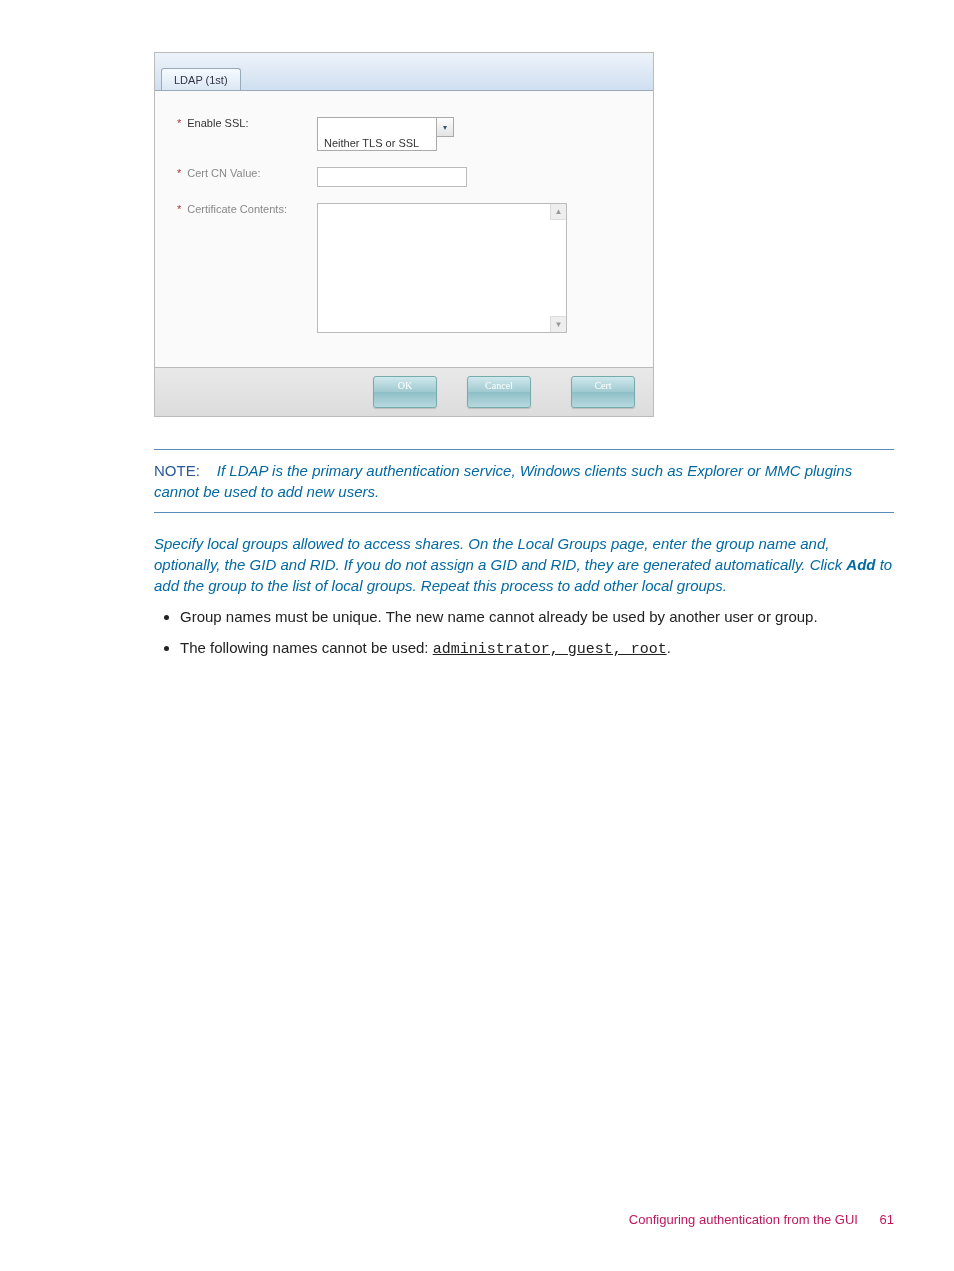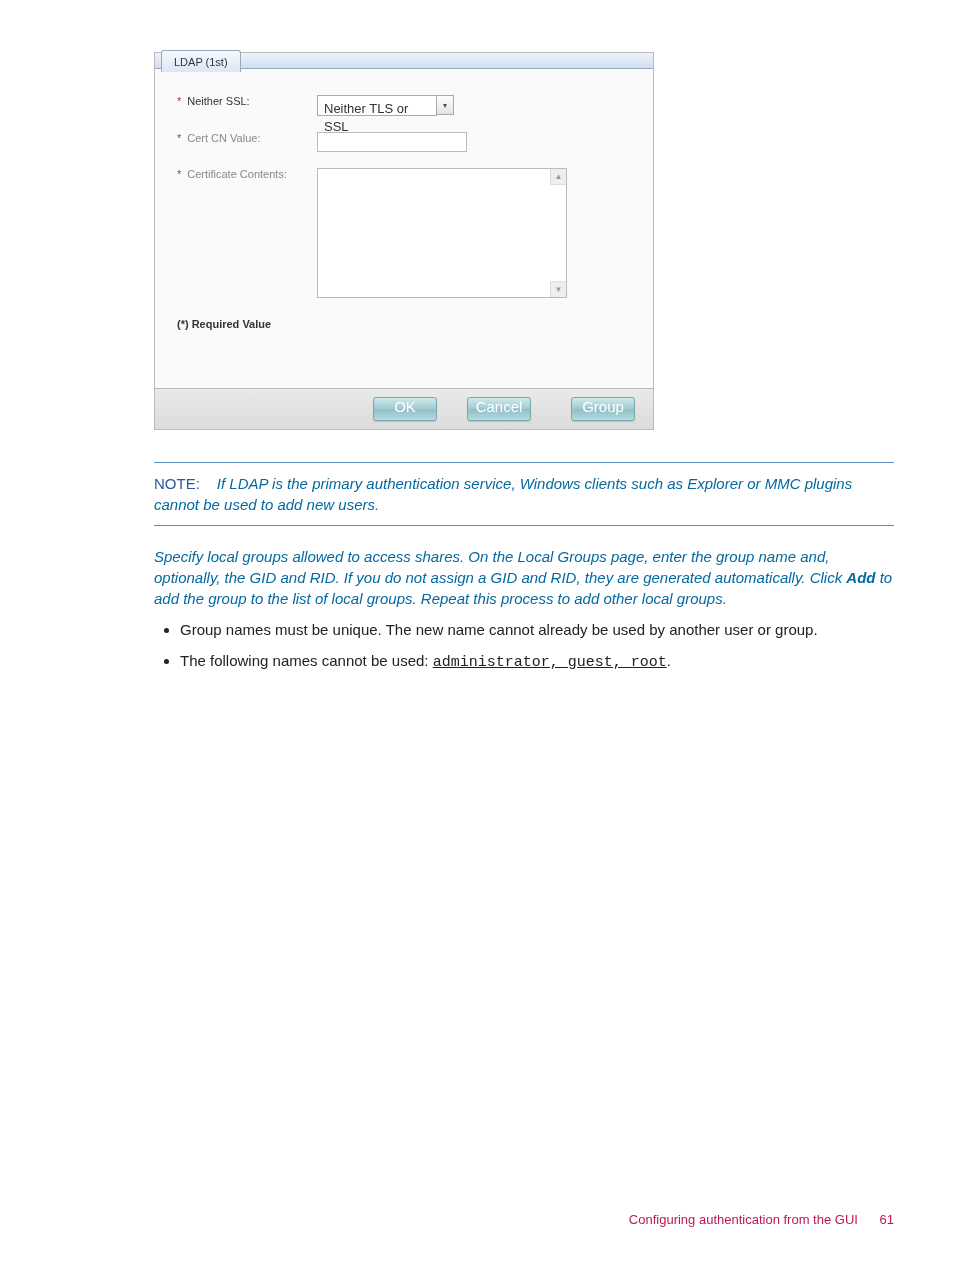--- a/index.html
+++ b/index.html
@@ -16,25 +16,25 @@
     padding: 52px 60px 40px 154px;
     position: relative;
   }
   .dialog {
     width: 500px;
     border: 1px solid #bbb;
     background: #f3f3f3;
     margin-bottom: 32px;
   }
   .tabbar {
-    height: 16px;
+    height: 38px;
     background: linear-gradient(#eef3fa, #cfdff0);
     border-bottom: 1px solid #9ab;
     display: flex;
-    align-items: center;
+    align-items: flex-end;
   }
   .tab {
     font-size: 11px;
     color: #334;
     padding: 5px 12px 4px;
     background: linear-gradient(#f6faff, #dbe7f4);
     border: 1px solid #9ab;
     border-bottom: none;
     margin-left: 6px;
     border-radius: 3px 3px 0 0;
@@ -58,23 +58,23 @@
   .lbl.dark { color: #333; font-weight: 500; }
   .req { color: #b33; margin-right: 6px; font-size: 11px; }
   .select-wrap {
     display: flex;
   }
   .select-box {
     width: 120px;
     height: 21px;
     border: 1px solid #aaa;
     background: #fff;
-    font-size: 13px;
+    font-size: 11px;
     color: #333;
-    padding: 4px 6px;
+    padding: 16px 6px;
     line-height: 18px;
   }
   .select-btn {
     width: 18px;
     height: 20px;
     border: 1px solid #aaa;
     background: linear-gradient(#fdfdfd, #e3e3e3);
     display: flex;
     align-items: center;
     justify-content: center;
@@ -119,30 +119,31 @@
   .dlg-footer {
     background: linear-gradient(#e9e9e9, #dcdcdc);
     border-top: 1px solid #bbb;
     padding: 8px 18px;
     display: flex;
     justify-content: flex-end;
     gap: 30px;
   }
   .btn {
     min-width: 64px;
-    height: 24px;
+    height: 32px;
     border: 1px solid #7aa;
     border-radius: 3px;
     background: linear-gradient(#cfe8ec, #9fc9d0 50%, #8ebfc7 51%, #b8d9df);
     color: #fff;
-    font-size: 15px;
+    font-size: 10px;
     text-align: center;
     line-height: 18px;
     box-shadow: 0 1px 1px rgba(0,0,0,0.15);
     cursor: pointer;
+    font-family: Liberation Serif, serif;
   }
   .btn-group-left { display: flex; gap: 30px; margin-right: auto; margin-left: 200px; }
   .note-block {
     border-top: 1px solid #5b8bbb;
     border-bottom: 1px solid #5b8bbb;
     padding: 10px 0;
     margin-bottom: 20px;
   }
   .note-label {
     color: #2a5a9a;
@@ -187,21 +188,21 @@
 
   <div class="dialog">
     <div class="tabbar">
       <div class="tab">LDAP (1st)</div>
     </div>
     <div class="dlg-body">
 
       <div class="form-row">
         <div class="lbl dark">
           <span class="req">*</span>
-          <span>Neither SSL:</span>
+          <span>Enable SSL:</span>
         </div>
         <div class="select-wrap">
           <div class="select-box">Neither TLS or SSL</div>
           <div class="select-btn">
             <span class="chev">▾</span>
           </div>
         </div>
       </div>
 
       <div class="form-row">
@@ -216,29 +217,28 @@
         <div class="lbl">
           <span class="req">*</span>
           <span>Certificate Contents:</span>
         </div>
         <div class="textarea-wrap">
           <div class="ta-scroll-up">▲</div>
           <div class="ta-scroll-dn">▼</div>
         </div>
       </div>
 
-      <div class="required-note">(*) Required Value</div>
     </div>
 
     <div class="dlg-footer">
       <div class="btn-group-left">
         <div class="btn">OK</div>
         <div class="btn">Cancel</div>
       </div>
-      <div class="btn">Group</div>
+      <div class="btn">Cert</div>
     </div>
   </div>
 
   <div class="note-block">
     <span class="note-label">NOTE:</span>
     <span class="note-text">&nbsp;&nbsp;&nbsp;</span><span class="note-text">If LDAP is the primary authentication service, Windows clients such as Explorer or MMC plugins cannot be used to add new users.</span>
   </div>
 
 
   <p class="body-text body-para">

